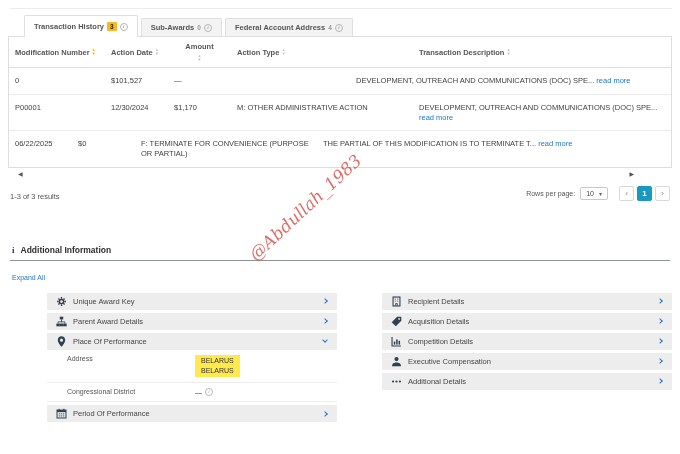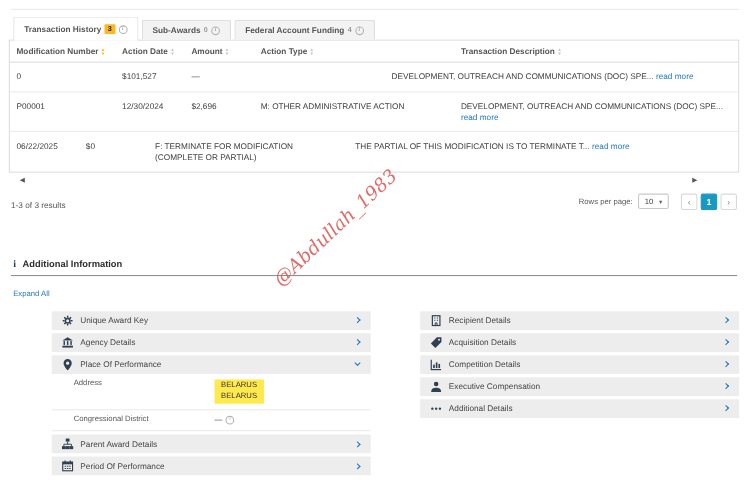--- a/index.html
+++ b/index.html
@@ -9,32 +9,32 @@
     font-family:"Liberation Sans", sans-serif; color:#3d4551; position:relative;
   }
   .page { position:relative; padding:8px 8px 0 8px; width:680px; }
   .topline { border-top:1px solid #ececec; margin:0 0 5px 2px; }
 
   
   .tabs { display:flex; align-items:flex-end; margin-left:4px; height:22px; position:relative; z-index:2; }
   .tab { display:flex; align-items:center; gap:3px; padding:0 9px; height:18px; background:#f3f3f3;
          border:1px solid #dcdee0; border-bottom:none; margin-right:3px; font-weight:bold; font-size:7.5px;
          color:#555; border-radius:2px 2px 0 0; cursor:pointer; white-space:nowrap; }
-  .tab.active { background:#fff; height:22px; margin-bottom:-1px; }
+  .tab.active { background:#fff; height:22px; margin-bottom:-1px;margin-left:12px; }
   .badge { background:#fdb81e; color:#222; padding:1px 3px; border-radius:1px; font-size:6.5px; font-weight:bold; }
   .count { color:#999; font-size:6.5px; font-weight:bold; }
   .info-dot { width:8px; height:8px; border:1px solid #b5b5b5; border-radius:50%; color:#9a9a9a;
               font-size:5px; line-height:6px; text-align:center; display:inline-block;
               font-family:"Liberation Serif", serif; font-style:italic; flex:0 0 auto; }
 
   
   .table { border:1px solid #dcdee0; background:#fff; position:relative; z-index:1; }
   .thead { display:flex; border-bottom:1px solid #dcdee0; }
   .th { padding:5px 6px; font-weight:bold; color:#555; display:flex; gap:3px; align-items:center; font-size:7.5px; cursor:pointer; }
-  .c1 { width:96px; } .c2 { width:63px; } .c3 { width:63px; } .c4 { width:182px; } .c5 { flex:1; }
+  .c1 { width:96px; } .c2 { width:63px; } .c3 { width:63px;flex-direction:column; } .c4 { width:182px; } .c5 { flex:1; }
   .sort { display:flex; flex-direction:column; line-height:4px; font-size:4.5px; color:#c9c9c9; letter-spacing:0; }
   .sort.active { color:#fdb81e; }
   .trow { display:flex; border-bottom:1px solid #ebebeb; }
   .trow:last-child { border-bottom:none; }
   .td { padding:8px 6px; color:#414042; font-size:7.5px; line-height:1.3; }
   .read-more { color:#2378c3; text-decoration:none; cursor:pointer; }
 
   .hscroll { display:flex; justify-content:space-between; margin:2px 38px 0 10px; font-size:6px; color:#555; }
   .hscroll span { cursor:pointer; }
 
@@ -90,21 +90,21 @@
       <span>Transaction History</span>
       <span class="badge">3</span>
       <span class="info-dot">i</span>
     </div>
     <div class="tab">
       <span>Sub-Awards</span>
       <span class="count">0</span>
       <span class="info-dot">i</span>
     </div>
     <div class="tab">
-      <span>Federal Account Funding</span>
+      <span>Federal Account Address</span>
       <span class="count">4</span>
       <span class="info-dot">i</span>
     </div>
   </div>
 
   
   <div class="table">
     <div class="thead">
       <div class="th c1">
         <span>Modification Number</span>
@@ -149,32 +149,32 @@
       <div class="td c4">—</div>
       <div class="td c5">
         <span>DEVELOPMENT, OUTREACH AND COMMUNICATIONS (DOC) SPE...</span>
         <a class="read-more">read more</a>
       </div>
     </div>
 
     <div class="trow">
       <div class="td c1">P00001</div>
       <div class="td c2">12/30/2024</div>
-      <div class="td c3">$2,696</div>
+      <div class="td c3">$1,170</div>
       <div class="td c4">M: OTHER ADMINISTRATIVE ACTION</div>
       <div class="td c5">
         <span>DEVELOPMENT, OUTREACH AND COMMUNICATIONS (DOC) SPE...</span>
         <a class="read-more">read more</a>
       </div>
     </div>
 
     <div class="trow">
       <div class="td c2">06/22/2025</div>
       <div class="td c3">$0</div>
-      <div class="td c4">F: TERMINATE FOR MODIFICATION (COMPLETE OR PARTIAL)</div>
+      <div class="td c4">F: TERMINATE FOR CONVENIENCE (PURPOSE OR PARTIAL)</div>
       <div class="td c5">
         <span>THE PARTIAL OF THIS MODIFICATION IS TO TERMINATE T...</span>
         <a class="read-more">read more</a>
       </div>
     </div>
   </div>
 
   <div class="hscroll">
     <span>◀</span>
     <span>▶</span>
@@ -216,32 +216,33 @@
               <circle cx="8" cy="8" r="3"></circle>
                   <path d="M8 1.5V4 M8 12v2.5 M1.5 8H4 M12 8h2.5 M3.5 3.5l1.8 1.8 M10.7 10.7l1.8 1.8 M12.5 3.5l-1.8 1.8 M3.5 12.5l1.8-1.8"></path>
                 </g>
               </svg>
           </span>
           <span class="lbl">Unique Award Key</span>
           <span class="chev"></span>
         </div>
       </div>
 
-      <div class="acc">
-        <div class="card">
-          <span class="icn">
-            <svg width="11" height="11" viewBox="0 0 16 16" fill="currentColor">
-              <path d="M8 1 L15 5 H1 Z"></path>
-                <rect x="2.5" y="6" width="2" height="5"></rect>
-                <rect x="7" y="6" width="2" height="5"></rect>
-                <rect x="11.5" y="6" width="2" height="5"></rect>
-                <rect x="1" y="12" width="14" height="2.5"></rect>
-              </svg>
-          </span>
-          <span class="lbl">Agency Details</span>
+
+      <div class="acc">
+        <div class="card">
+          <span class="icn">
+            <svg width="11" height="11" viewBox="0 0 16 16">
+              <rect x="5.5" y="1" width="5" height="4" fill="currentColor"></rect>
+              <rect x="0.5" y="11" width="5" height="4" fill="currentColor"></rect>
+              <rect x="5.5" y="11" width="5" height="4" fill="currentColor"></rect>
+              <rect x="10.5" y="11" width="5" height="4" fill="currentColor"></rect>
+              <path d="M8 5v4 M3 11V8.5h10V11" stroke="currentColor" fill="none" stroke-width="1.2"></path>
+              </svg>
+          </span>
+          <span class="lbl">Parent Award Details</span>
           <span class="chev"></span>
         </div>
       </div>
 
       <div class="acc">
         <div class="card">
           <span class="icn">
             <svg width="11" height="11" viewBox="0 0 16 16">
               <path fill-rule="evenodd" fill="currentColor" d="M8 .5C4.9.5 2.6 2.9 2.6 6 2.6 9.8 8 15.5 8 15.5S13.4 9.8 13.4 6C13.4 2.9 11.1.5 8 .5ZM8 8.2A2.2 2.2 0 1 1 8 3.8 2.2 2.2 0 0 1 8 8.2Z"></path>
               </svg>
@@ -266,36 +267,20 @@
               <span class="info-dot">i</span>
             </span>
           </div>
         </div>
       </div>
 
       <div class="acc">
         <div class="card">
           <span class="icn">
             <svg width="11" height="11" viewBox="0 0 16 16">
-              <rect x="5.5" y="1" width="5" height="4" fill="currentColor"></rect>
-              <rect x="0.5" y="11" width="5" height="4" fill="currentColor"></rect>
-              <rect x="5.5" y="11" width="5" height="4" fill="currentColor"></rect>
-              <rect x="10.5" y="11" width="5" height="4" fill="currentColor"></rect>
-              <path d="M8 5v4 M3 11V8.5h10V11" stroke="currentColor" fill="none" stroke-width="1.2"></path>
-              </svg>
-          </span>
-          <span class="lbl">Parent Award Details</span>
-          <span class="chev"></span>
-        </div>
-      </div>
-
-      <div class="acc">
-        <div class="card">
-          <span class="icn">
-            <svg width="11" height="11" viewBox="0 0 16 16">
               <rect x="1.5" y="3" width="13" height="11.5" fill="none" stroke="currentColor" stroke-width="1.5"></rect>
               <rect x="1.5" y="3" width="13" height="3" fill="currentColor"></rect>
               <path d="M4.5 1v3 M11.5 1v3" stroke="currentColor" stroke-width="1.5"></path>
               <path d="M4 8.5h2 M7 8.5h2 M10 8.5h2 M4 11.5h2 M7 11.5h2 M10 11.5h2" stroke="currentColor" stroke-width="1.3"></path>
               </svg>
           </span>
           <span class="lbl">Period Of Performance</span>
           <span class="chev"></span>
         </div>
       </div>

